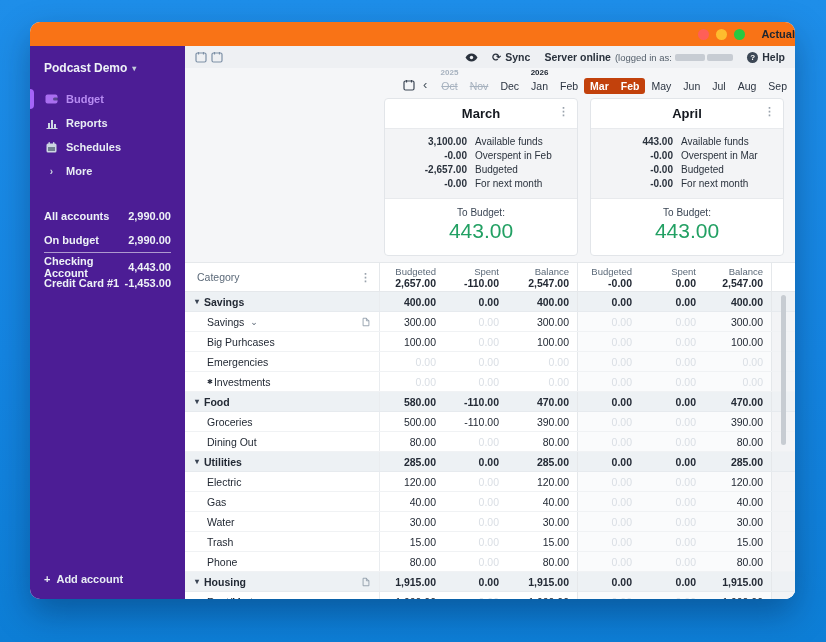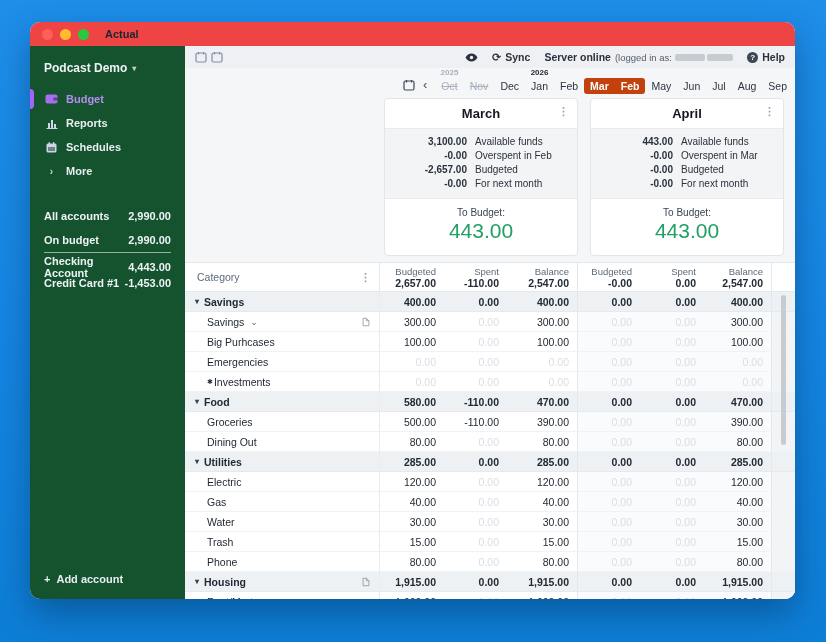--- a/index.html
+++ b/index.html
@@ -9,30 +9,30 @@
     background: linear-gradient(180deg, #1e8ee9 0%, #1485e2 55%, #0d7ed6 100%);
     position: relative; overflow: hidden;
   }
   .window {
     position: absolute; left: 30px; top: 22px; width: 765px; height: 577px;
     border-radius: 10px; overflow: hidden; background: #fff;
     box-shadow: 0 14px 34px rgba(0,20,50,.35);
     display: flex; flex-direction: column;
   }
   
-  .titlebar { height: 24px; background: #ef4444; display: flex; align-items: center; padding-left: 12px; flex: none; }
+  .titlebar { height: 24px; background: #f97316; display: flex; align-items: center; padding-left: 12px; flex: none; justify-content: flex-end; }
   .lights { display: flex; gap: 7px; }
   .light { width: 11px; height: 11px; border-radius: 50%; }
   .light.r { background: #ff5f57; } .light.y { background: #febc2e; } .light.g { background: #28c840; }
   .win-title { font-size: 11px; font-weight: 700; color: #1d2530; margin-left: 16px; }
 
   .app { flex: 1; display: flex; min-height: 0; }
 
   
-  .sidebar { width: 155px; background: #14532d; color: #eef2f7; display: flex; flex-direction: column; flex: none; font-size: 11px; }
+  .sidebar { width: 155px; background: #4c1d95; color: #eef2f7; display: flex; flex-direction: column; flex: none; font-size: 11px; }
   .ws-title { margin: 15px 14px 12px; font-size: 12px; font-weight: 700; display: flex; align-items: center; gap: 5px; cursor: default; }
   .ws-caret { font-size: 8px; color: #c3cdd9; }
   .nav-item { position: relative; height: 24px; display: flex; align-items: center; gap: 8px; padding-left: 15px; font-weight: 700; color: #e8edf4; cursor: default; }
   .nav-item .nicon { width: 13px; display: inline-flex; justify-content: center; color: #cdd7e3; }
   .nav-item.active { color: #b78cf2; }
   .nav-item.active .nicon { color: #a96ef0; }
   .nav-item.active::before { content: ""; position: absolute; left: 0; top: 2px; width: 4px; height: 20px; background: #a564f8; border-radius: 0 4px 4px 0; }
   .nav-item .chev-r { font-size: 10px; color: #cdd7e3; width: 13px; text-align: center; }
   .accounts { margin-top: 24px; }
   .acct-row { display: flex; justify-content: space-between; align-items: center; padding: 0 14px; height: 16px; font-weight: bold; }

